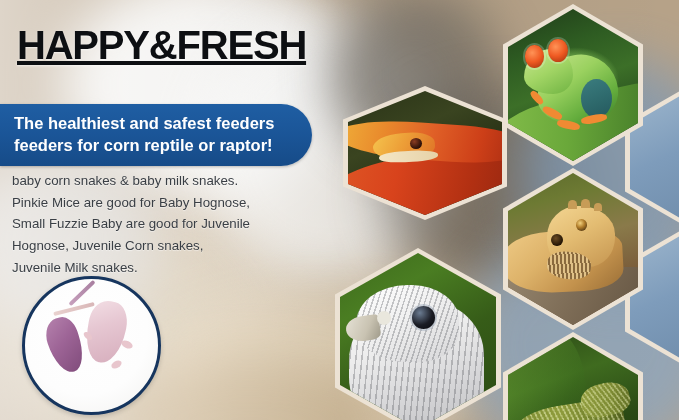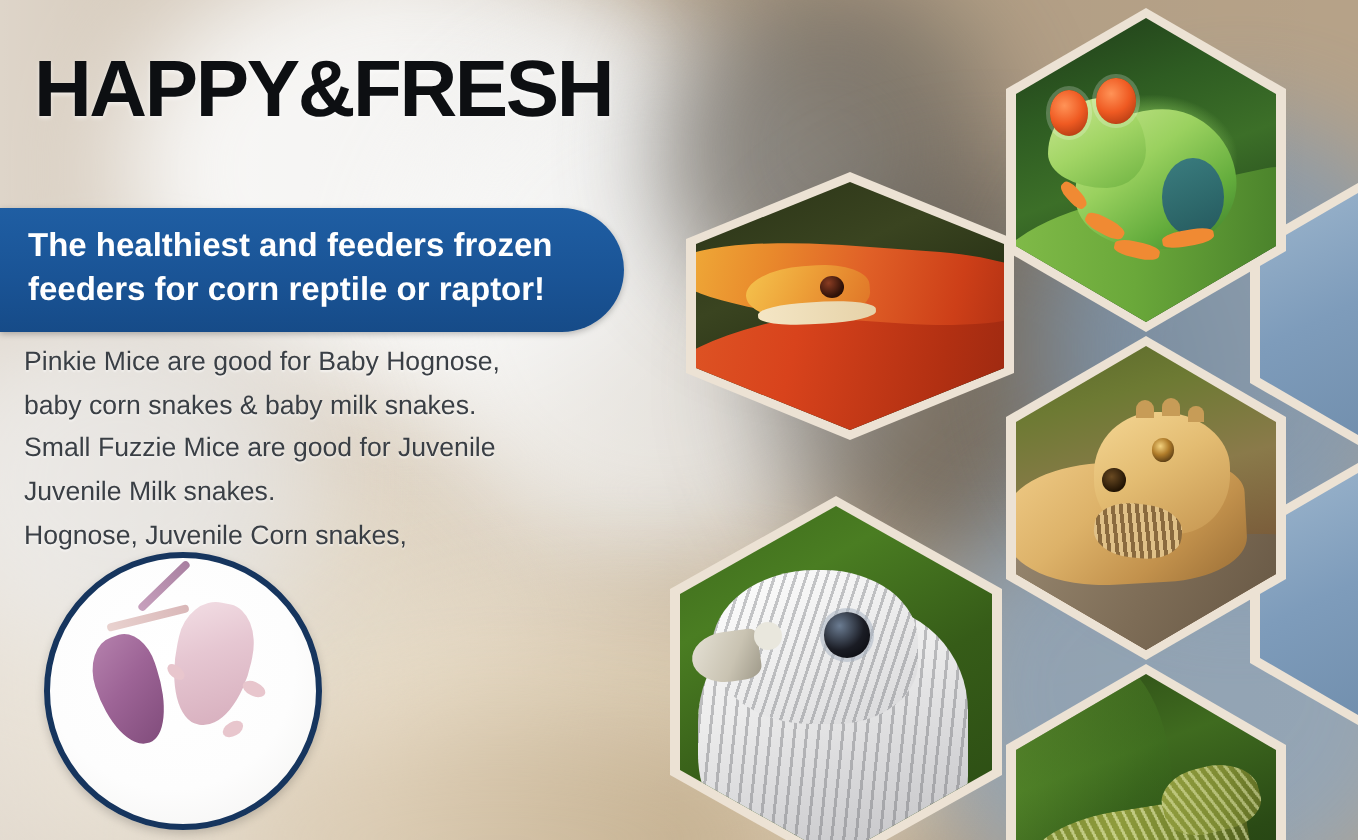--- a/index.html
+++ b/index.html
@@ -39,20 +39,21 @@
   .headline{position:absolute;left:17px;top:19px;line-height:1;}
   .h-line1{
     font-size:40px;font-weight:bold;letter-spacing:-0.5px;
     color:#1b63ad;
     text-shadow:0 1px 2px rgba(255,255,255,.75);
   }
   .h-line2{
     font-size:40px;font-weight:bold;letter-spacing:-1.2px;
     color:#0d0f12;margin-top:6px;
     text-shadow:0 1px 2px rgba(255,255,255,.6);
+    text-decoration:underline;
   }
 
   
   .banner{
     position:absolute;left:0;top:104px;width:312px;height:62px;
     background:linear-gradient(to bottom,#1f5ea3 0%,#1a5496 55%,#164b88 100%);
     border-radius:0 34px 34px 0;
     box-shadow:0 1px 3px rgba(0,0,0,.25);
     display:flex;flex-direction:column;justify-content:center;
     padding-left:14px;box-sizing:border-box;
@@ -386,30 +387,30 @@
       </div>
     </div>
 
   </div>
 
   <div class="headline">
     <div class="h-line2">HAPPY&amp;FRESH</div>
   </div>
 
   <div class="banner">
-    <div class="banner-line">The healthiest and feeders frozen</div>
+    <div class="banner-line">The healthiest and safest feeders</div>
     <div class="banner-line">feeders for corn reptile or raptor!</div>
   </div>
 
   <div class="bodycopy">
+    <div class="body-line">baby corn snakes &amp; baby milk snakes.</div>
     <div class="body-line">Pinkie Mice are good for Baby Hognose,</div>
-    <div class="body-line">baby corn snakes &amp; baby milk snakes.</div>
-    <div class="body-line">Small Fuzzie Mice  are good for Juvenile</div>
+    <div class="body-line">Small Fuzzie Baby  are good for Juvenile</div>
+    <div class="body-line">Hognose, Juvenile Corn snakes,</div>
     <div class="body-line">Juvenile Milk snakes.</div>
-    <div class="body-line">Hognose, Juvenile Corn snakes,</div>
   </div>
 
   <div class="mice-circle">
     <div class="mouse mouse-a-tail"></div>
     <div class="mouse mouse-b-tail"></div>
     <div class="mouse mouse-a"></div>
     <div class="mouse mouse-b"></div>
     <div class="paw p1"></div>
     <div class="paw p2"></div>
     <div class="paw p3"></div>

